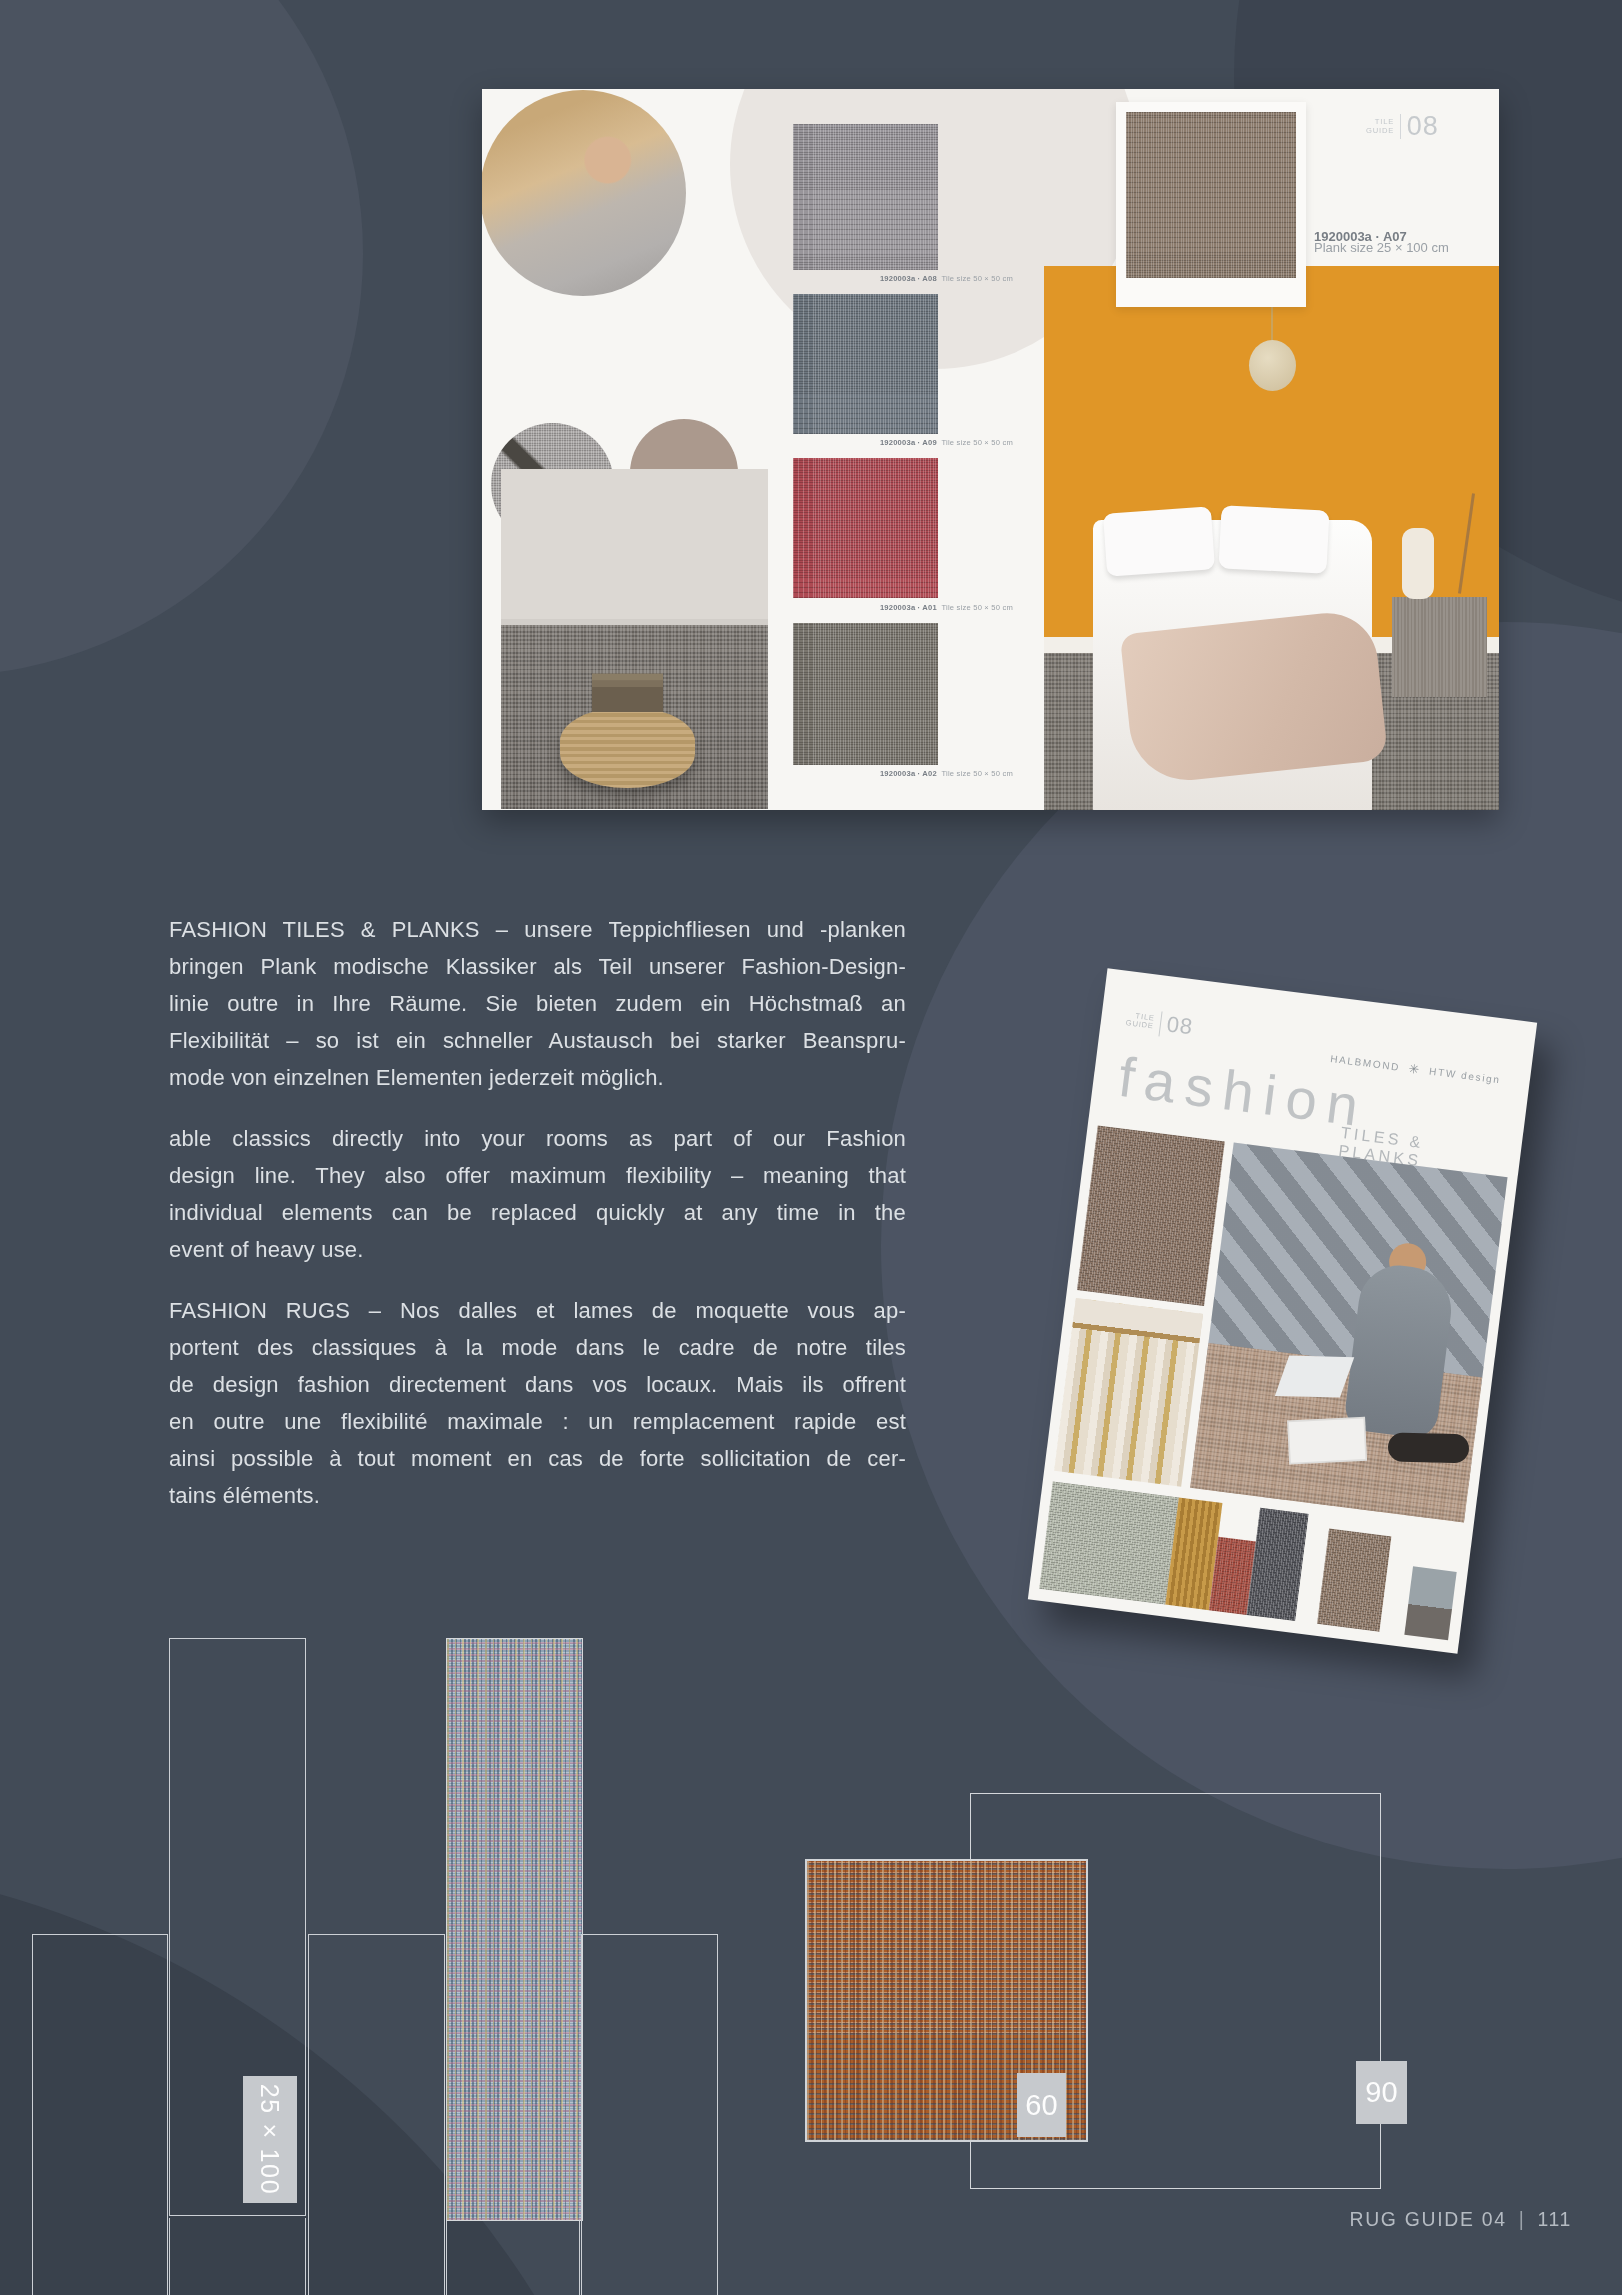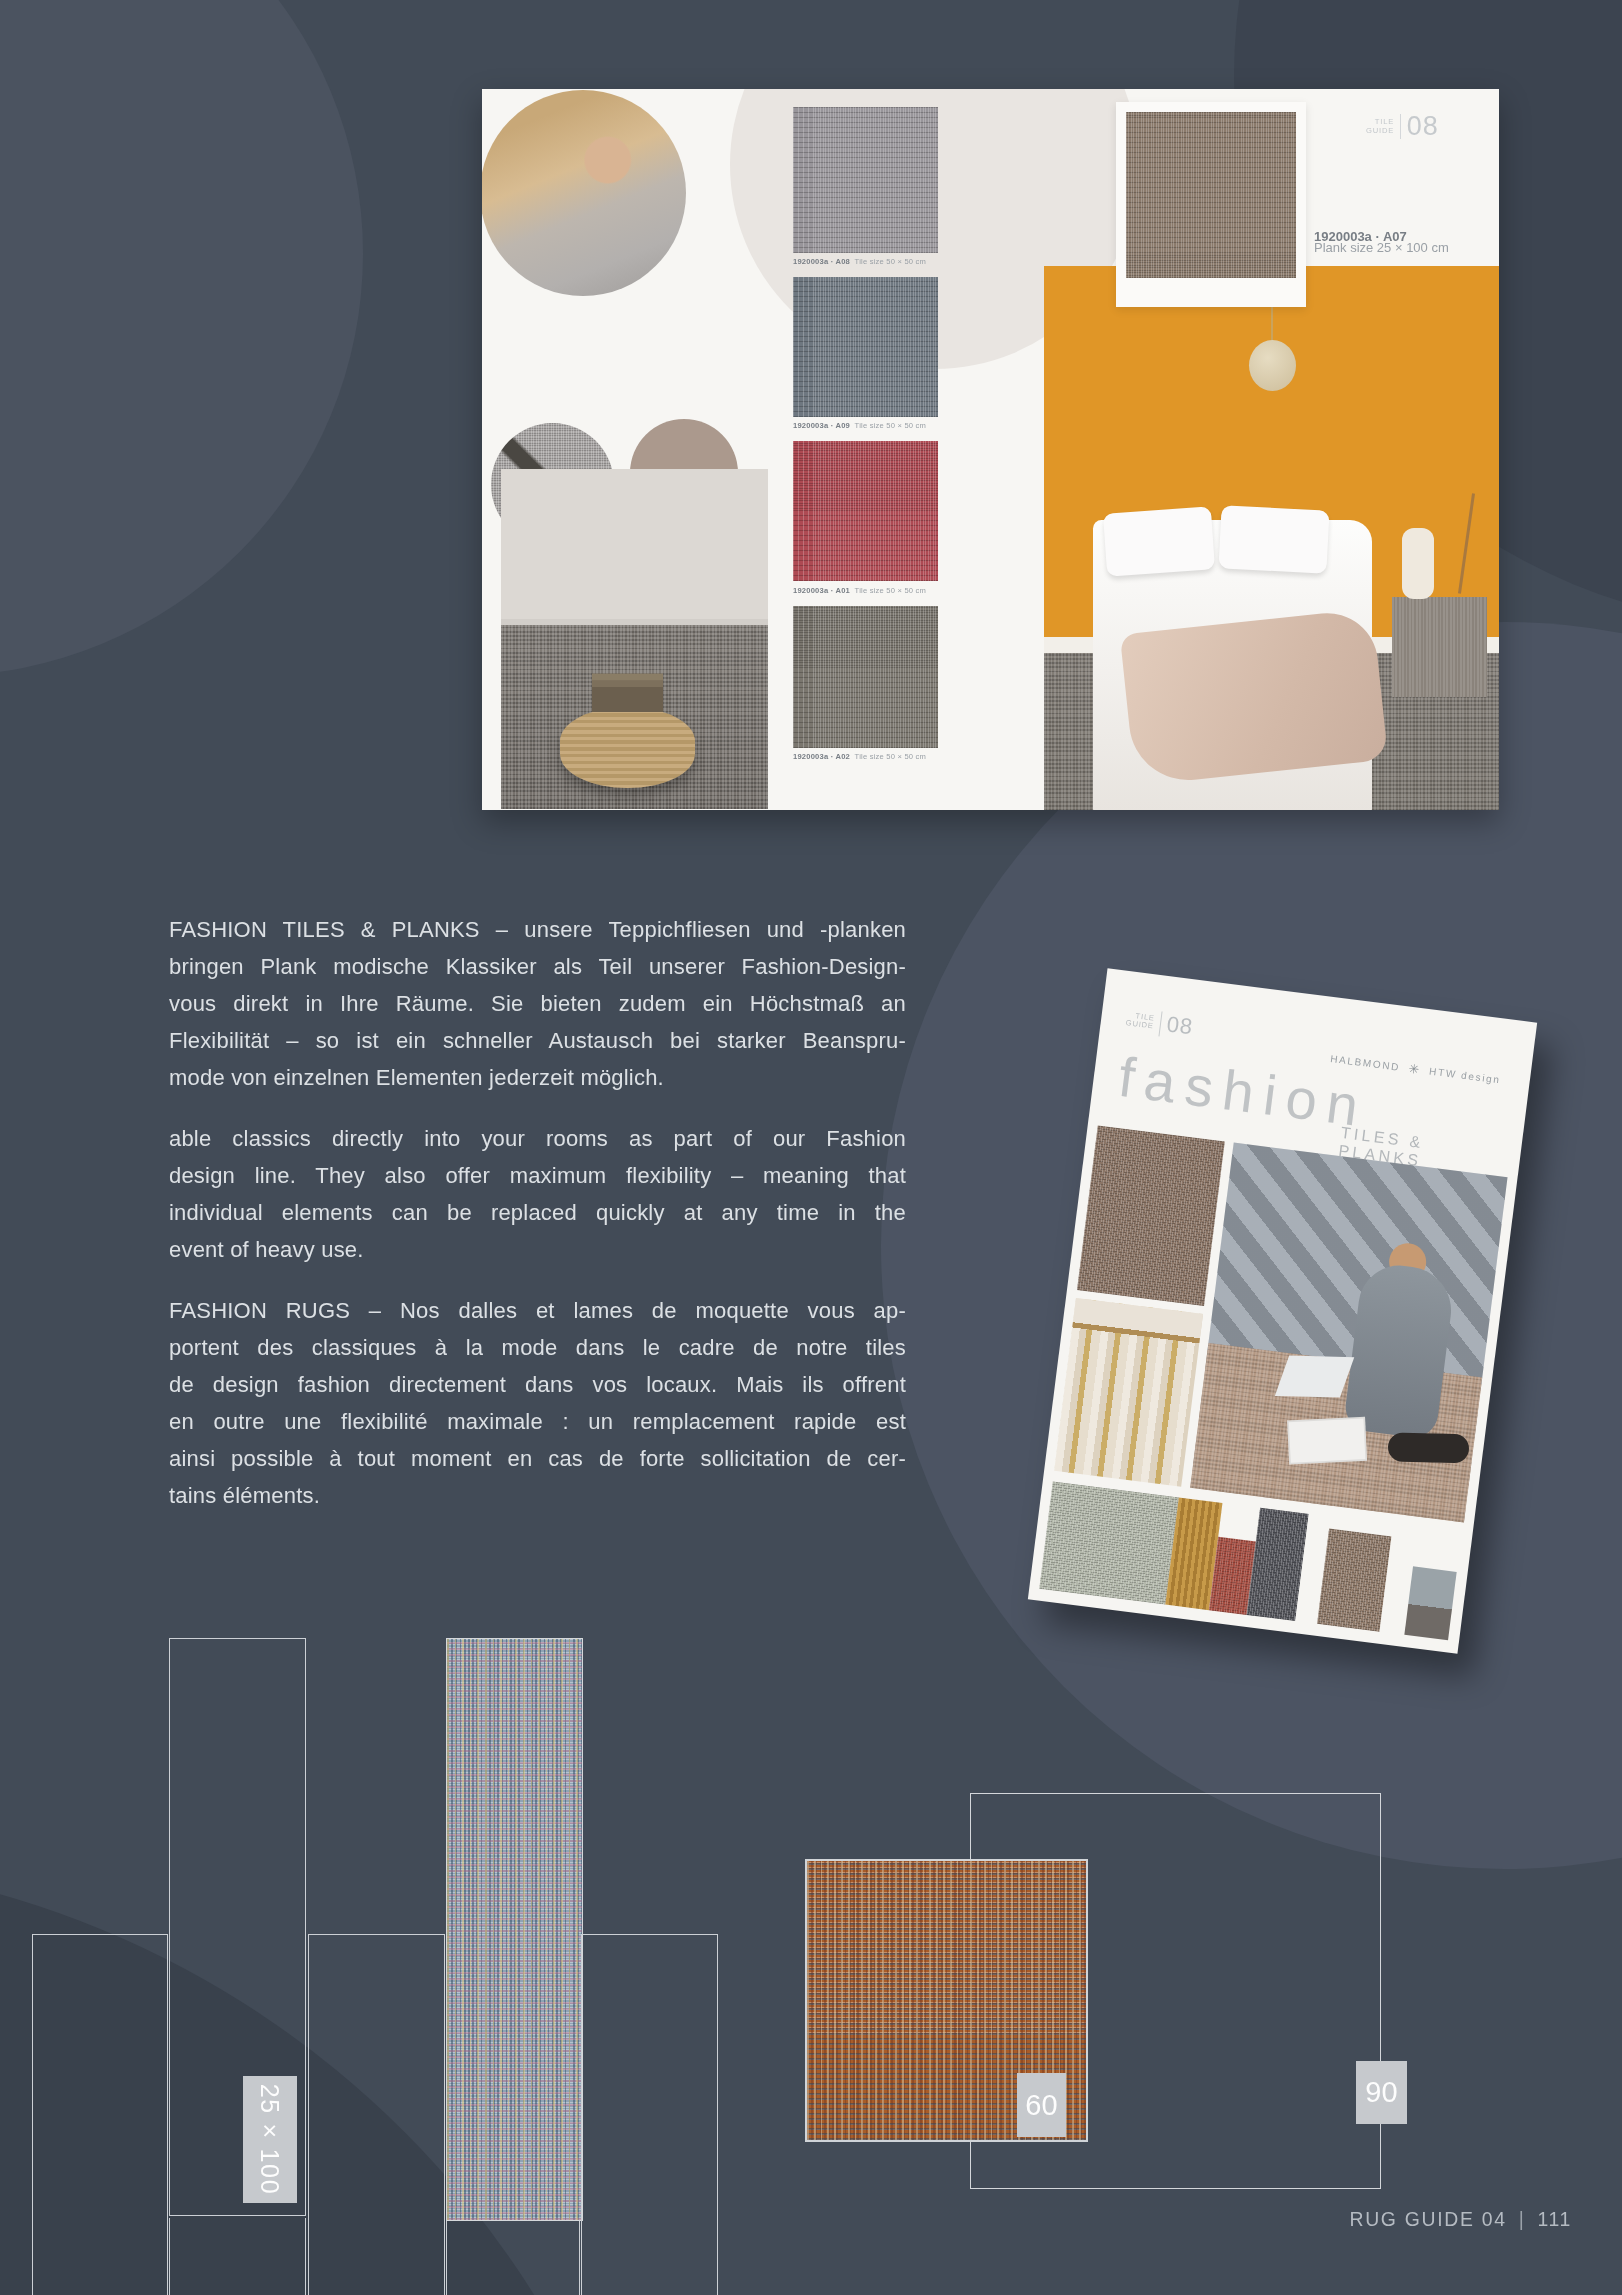--- a/index.html
+++ b/index.html
@@ -40,21 +40,21 @@
       repeating-linear-gradient(90deg, rgba(255,255,255,.16) 0 1.7px, rgba(0,0,0,0) 1.7px 3.4px),
       repeating-linear-gradient(0deg, rgba(0,0,0,.22) 0 1.7px, rgba(0,0,0,0) 1.7px 4.2px),
       linear-gradient(#8b8680,#75706b);
   }
   .room-table{
     position:absolute;left:59px;top:238px;width:135px;height:81px;border-radius:50%/42%;
     background:repeating-linear-gradient(0deg,#c8ab7e 0 3.4px,#b59868 3.4px 6.8px);
     box-shadow:0 8.5px 12px rgba(0,0,0,.25);
   }
   .room-books{position:absolute;left:91px;top:218px;width:71px;height:25px;background:#6b5f4e;box-shadow:0 -6.8px 0 #7d705c, 0 -13.5px 0 #8a7d66;}
-  .mid-swatches{position:absolute;left:311px;top:18px;width:119px;}
+  .mid-swatches{position:absolute;left:311px;top:35px;width:119px;text-align:right;}
   .swatch{width:145px;position:relative;}
   .tweed{background:
       repeating-linear-gradient(90deg, rgba(255,255,255,.22) 0 0.8px, rgba(0,0,0,0) 0.8px 2.5px),
       repeating-linear-gradient(0deg, rgba(0,0,0,.20) 0 0.8px, rgba(0,0,0,0) 0.8px 2.5px);}
   .sw1{height:146px;background-color:#98959a;}
   .sw2{height:140px;background-color:#6e7780;}
   .sw3{height:140px;background-color:#ae4a53;}
   .sw4{height:142px;background-color:#7a766e;}
   .swatch-label{font-size:7.6px;color:#9aa0a6;white-space:nowrap;margin:4.2px 0 11px 0;letter-spacing:0.2px;width:220px;}
   .swatch-label b{color:#787e85;font-weight:bold;}
@@ -221,21 +221,21 @@
       </div>
       <div class="tg-bar"></div>
       <div class="tg-num">08</div>
     </div>
   </div>
 
   <div class="text-block">
     <div class="para">
       <div class="tline">FASHION TILES &amp; PLANKS – unsere Teppichfliesen und -planken</div>
       <div class="tline">bringen Plank modische Klassiker als Teil unserer Fashion-Design-</div>
-      <div class="tline">vous direkt in Ihre Räume. Sie bieten zudem ein Höchstmaß an</div>
+      <div class="tline">linie outre in Ihre Räume. Sie bieten zudem ein Höchstmaß an</div>
       <div class="tline">Flexibilität – so ist ein schneller Austausch bei starker Beanspru-</div>
       <div class="tline last">mode von einzelnen Elementen jederzeit möglich.</div>
     </div>
     <div class="para">
       <div class="tline">able classics directly into your rooms as part of our Fashion</div>
       <div class="tline">design line. They also offer maximum flexibility – meaning that</div>
       <div class="tline">individual elements can be replaced quickly at any time in the</div>
       <div class="tline last">event of heavy use.</div>
     </div>
     <div class="para">

